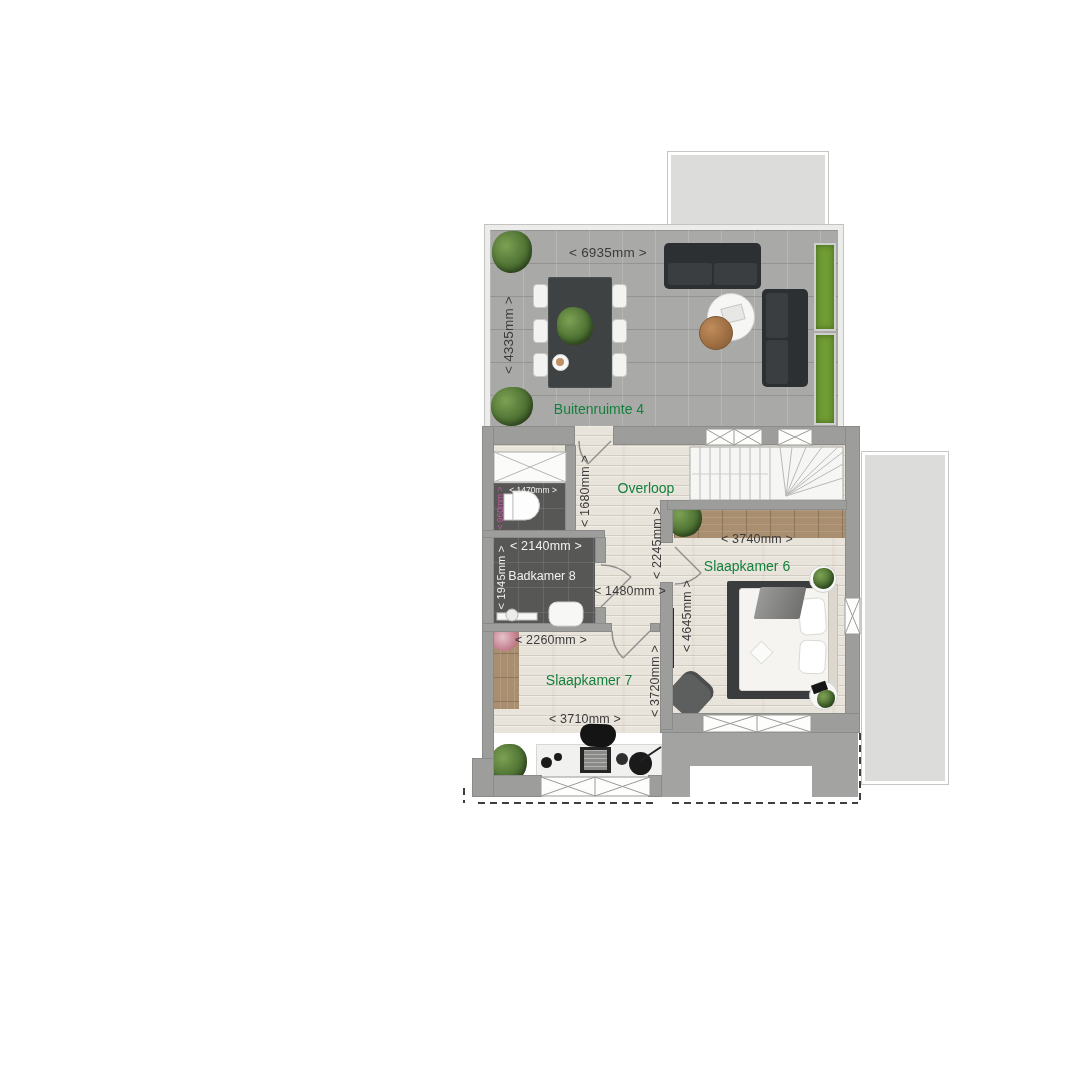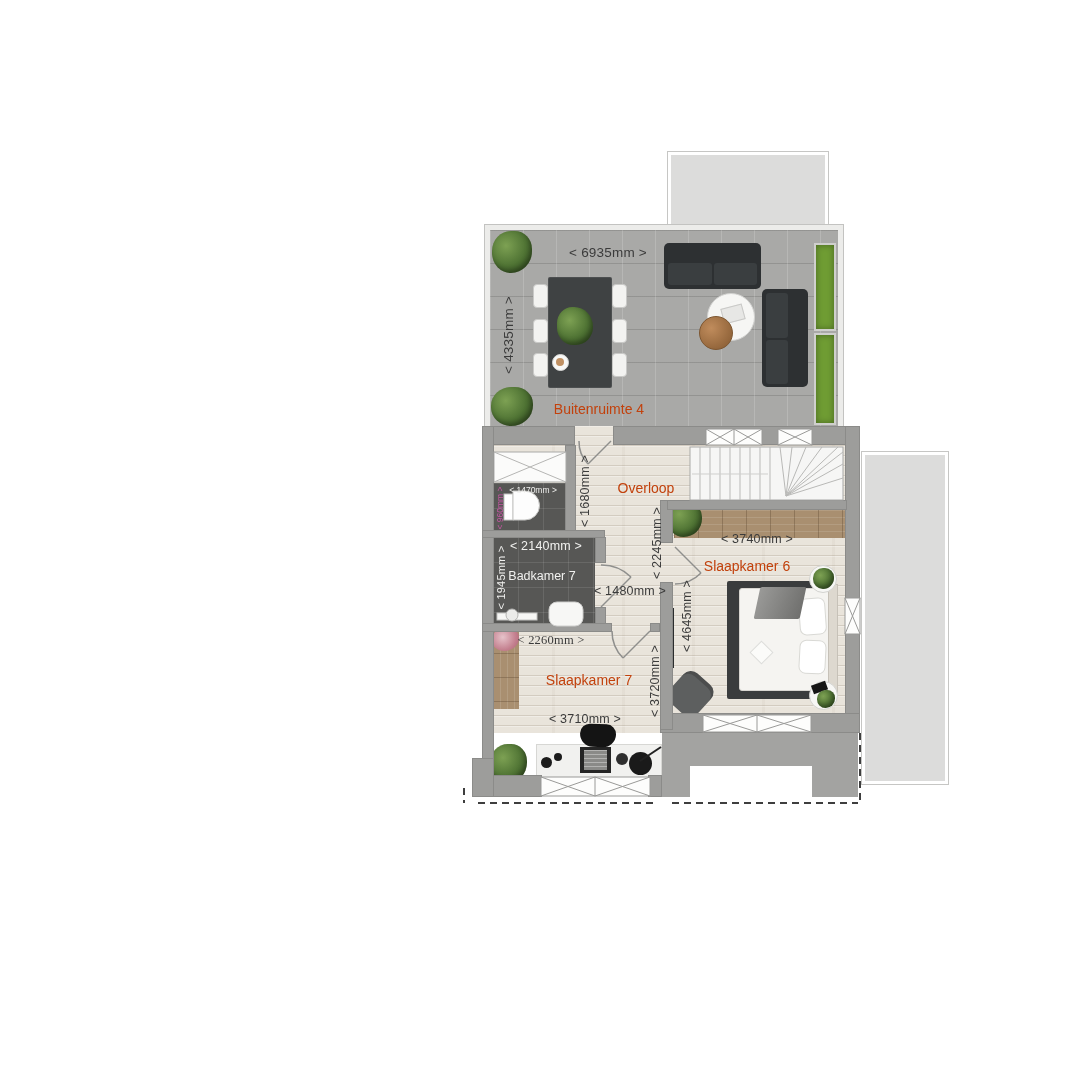--- a/index.html
+++ b/index.html
@@ -26,21 +26,21 @@
   .plant{border-radius:50% 45% 55% 50%;
          background:radial-gradient(circle at 35% 35%,#7da153,#4e7233 55%,#355122 88%);
          box-shadow:inset -2px -3px 5px rgba(0,0,0,.30);}
   .chair-white{background:#f3f3f1;border:1px solid #c9c9c7;border-radius:4px;box-sizing:border-box;}
   .sofa{background:#2d3032;border-radius:5px;}
   .cushion{background:#3a3e40;border-radius:3px;}
   .circle{border-radius:50%;}
   .dim{position:absolute;display:flex;align-items:center;justify-content:center;
        font-size:12.5px;color:#3b3b3b;white-space:nowrap;letter-spacing:.2px;}
   .room{position:absolute;display:flex;align-items:center;justify-content:center;
-       font-size:14px;color:#c2410c;white-space:nowrap;}
+       font-size:14px;color:#15803d;white-space:nowrap;}
   .v{transform:rotate(-90deg);}
   .wt{color:#f1f1ef;}
   .accent{color:#c855a5;}
   .small{font-size:8.5px;letter-spacing:0;}
   .mid{font-size:11px;}
 </style>
 </head>
 <body>
 
 <div id="canvas">
@@ -224,27 +224,27 @@
   <div class="room" style="left:529px;top:401px;width:140px;height:16px;">Buitenruimte 4</div>
 
   <div class="dim small wt" style="left:503px;top:485px;width:60px;height:10px;">&lt; 1470mm &gt;</div>
   <div class="dim small accent v" style="left:470px;top:503px;width:60px;height:10px;">&lt; 960mm &gt;</div>
 
   <div class="room" style="left:596px;top:480px;width:100px;height:16px;">Overloop</div>
   <div class="dim v" style="left:535px;top:483px;width:100px;height:16px;">&lt; 1680mm &gt;</div>
   <div class="dim v" style="left:607px;top:535px;width:100px;height:16px;">&lt; 2245mm &gt;</div>
 
   <div class="dim wt" style="left:496px;top:539px;width:100px;height:14px;">&lt; 2140mm &gt;</div>
-  <div class="room wt" style="left:492px;top:569px;width:100px;height:14px;font-size:12.5px;">Badkamer 7</div>
+  <div class="room wt" style="left:492px;top:569px;width:100px;height:14px;font-size:12.5px;">Badkamer 8</div>
   <div class="dim mid wt v" style="left:450px;top:571px;width:100px;height:13px;">&lt; 1945mm &gt;</div>
 
   <div class="dim" style="left:580px;top:584px;width:100px;height:14px;">&lt; 1480mm &gt;</div>
 
   <div class="dim" style="left:707px;top:532px;width:100px;height:14px;">&lt; 3740mm &gt;</div>
   <div class="room" style="left:687px;top:558px;width:120px;height:16px;">Slaapkamer 6</div>
   <div class="dim v" style="left:637px;top:609px;width:100px;height:14px;">&lt; 4645mm &gt;</div>
 
-  <div class="dim" style="left:501px;top:632px;width:100px;height:16px;font-family:Liberation Serif, serif;">&lt; 2260mm &gt;</div>
+  <div class="dim" style="left:501px;top:632px;width:100px;height:16px;">&lt; 2260mm &gt;</div>
   <div class="room" style="left:529px;top:672px;width:120px;height:16px;">Slaapkamer 7</div>
   <div class="dim" style="left:535px;top:712px;width:100px;height:14px;">&lt; 3710mm &gt;</div>
   <div class="dim v" style="left:605px;top:674px;width:100px;height:14px;">&lt; 3720mm &gt;</div>
 
 </div>
 
 </body></html>

